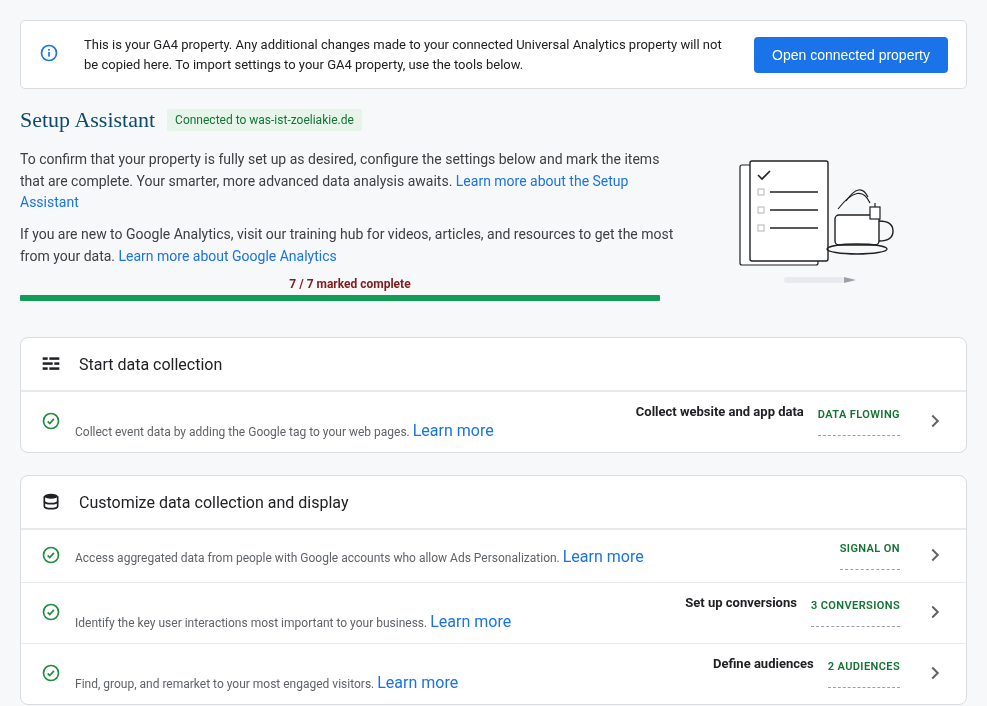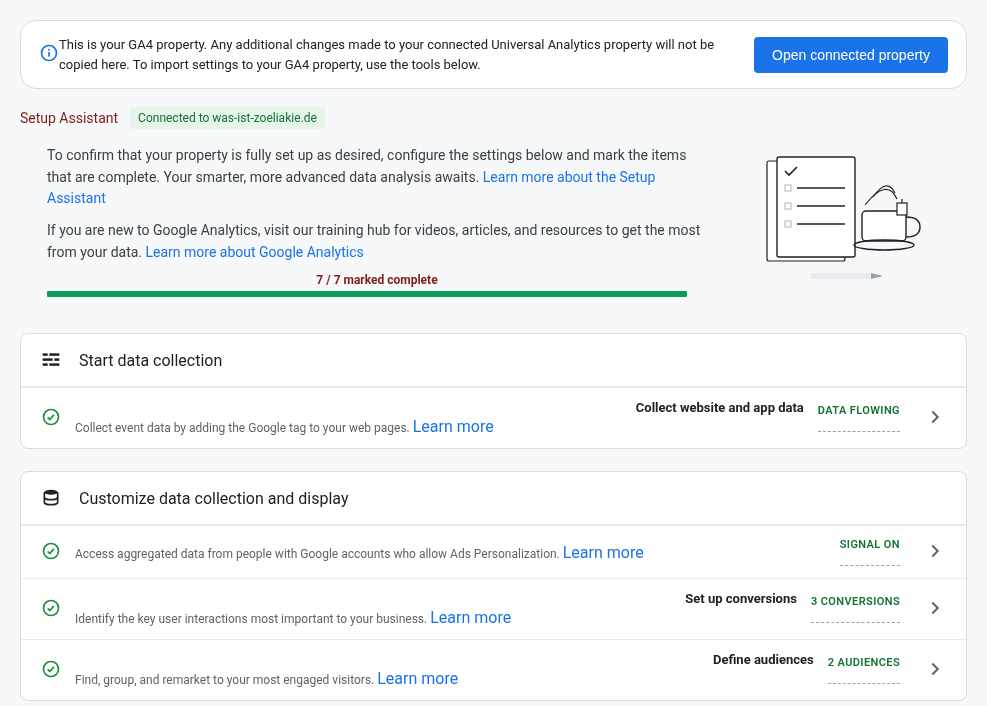--- a/index.html
+++ b/index.html
@@ -6,51 +6,51 @@
   body {
     font-family: Roboto, Arial, sans-serif;
     background: #f7f8f9;
     color: #202124;
     font-size: 14px;
     padding: 20px;
   }
   .alert {
     display: flex;
     align-items: center;
-    gap: 0;
+    gap: 25px;
     background: #fff;
     border: 1px solid #dadce0;
-    border-radius: 16px;
+    border-radius: 5px;
     padding: 14px 18px;
     margin-bottom: 18px;
   }
   .alert-icon { color: #1a73e8; flex-shrink: 0; }
   .alert-text { flex: 1; font-size: 13px; line-height: 1.5; color: #202124; }
   .btn-primary {
     background: #1a73e8;
     color: #fff;
     border: none;
     border-radius: 4px;
     padding: 10px 18px;
     font-size: 14px;
     font-weight: 500;
     cursor: pointer;
     white-space: nowrap;
   }
   .heading-row { display: flex; align-items: center; gap: 12px; margin-bottom: 16px; }
-  .page-title { font-size: 14px; font-weight: 400; color: #7f1d1d; }
+  .page-title { font-size: 22px; font-weight: 400; color: #0c4a6e; font-family: Liberation Serif, serif; }
   .connected-badge {
     background: #e6f4ea;
     color: #137333;
     font-size: 12px;
     padding: 4px 8px;
     border-radius: 2px;
   }
   .intro-wrap { display: flex; gap: 40px; align-items: flex-start; margin-bottom: 8px; }
-  .intro-left { flex: 1; max-width: 660px; margin-left: 27px; }
+  .intro-left { flex: 1; max-width: 660px; }
   .intro-text { font-size: 14px; line-height: 1.55; color: #3c4043; margin-bottom: 10px; }
   .link { color: #1a73e8; cursor: pointer; text-decoration: none; }
   .illustration { width: 190px; flex-shrink: 0; padding-top: 4px; }
   .progress-label { font-size: 12px; font-weight: 700; color: #7f1d1d; margin-top: 6px; margin-bottom: 4px; text-align: center; }
   .progress-bar { height: 6px; background: #0f9d58; border-radius: 1px; width: 640px; max-width: 100%; margin-bottom: 28px; }
   .card {
     background: #fff;
     border: 1px solid #dadce0;
     border-radius: 8px;
     margin-bottom: 22px;

